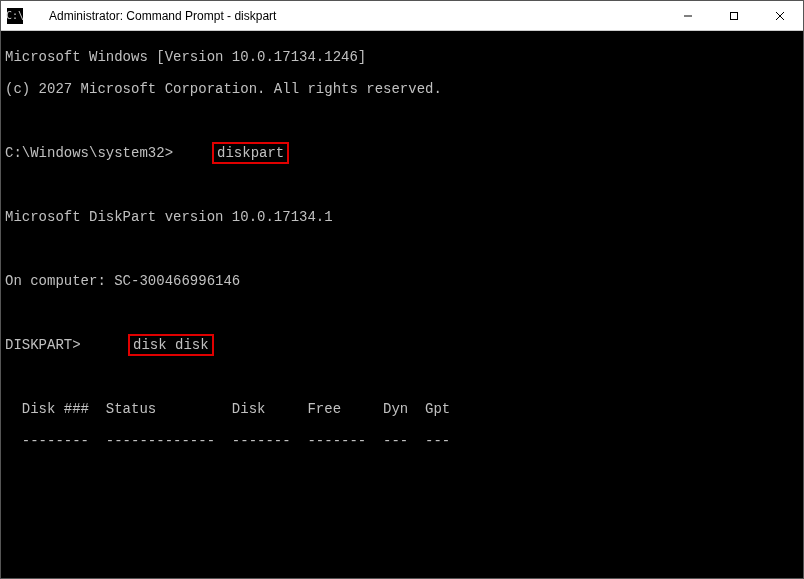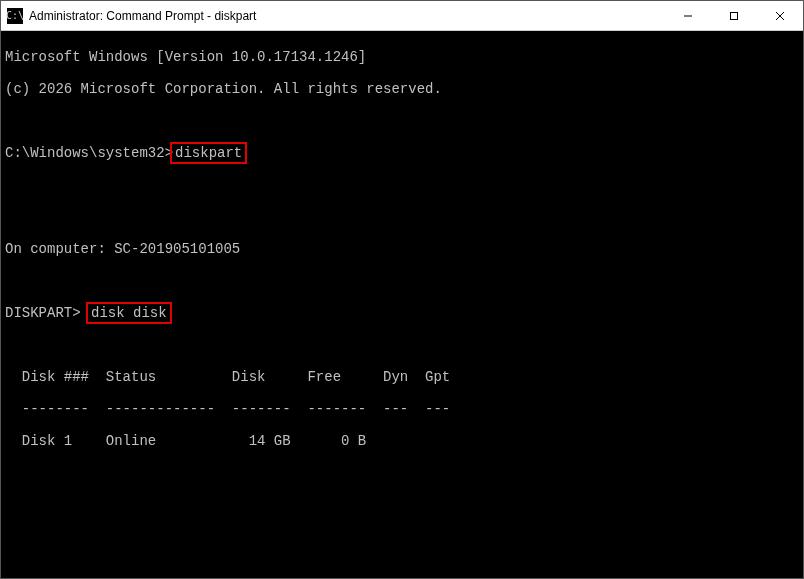--- a/index.html
+++ b/index.html
@@ -31,21 +31,21 @@
   }
   .titlebar .app-icon {
     width: 16px; height: 16px;
     display: flex; align-items: center; justify-content: center;
     margin-right: 6px;
     font-size: 10px;
     background: #000;
     color: #ccc;
     font-family: Consolas, monospace;
   }
-  .titlebar .title-text { flex: 0 0 auto; }
+  .titlebar .title-text { flex: 0 0 auto; margin-left: 20px; }
   .titlebar .spacer { flex: 1; }
   .titlebar .win-btn {
     width: 46px; height: 30px;
     display: flex; align-items: center; justify-content: center;
     font-size: 12px;
     color: #000;
   }
   .terminal {
     flex: 1;
     background: #000;
@@ -56,20 +56,21 @@
     padding: 2px 4px;
     white-space: pre;
     overflow: hidden;
     border-radius: 7px;
   }
   .hl {
     outline: 2px solid #e00000;
     outline-offset: 1px;
     padding: 0 2px;
     display: inline-block;
+    margin-left: 42px;
   }
   .row { display: block; }
 </style>
 </head>
 <body>
 
 <div class="window">
 
   <div class="titlebar">
     <span class="app-icon">C:\</span>
@@ -88,32 +89,32 @@
     <div class="win-btn">
       <svg width="10" height="10" viewBox="0 0 10 10">
           <line x1="1" y1="1" x2="9" y2="9" stroke="#000" stroke-width="1"></line>
           <line x1="9" y1="1" x2="1" y2="9" stroke="#000" stroke-width="1"></line>
         </svg>
     </div>
   </div>
 
   <div class="terminal">
 <span class="row">Microsoft Windows [Version 10.0.17134.1246]</span>
-<span class="row">(c) 2026 Microsoft Corporation. All rights reserved.</span>
+<span class="row">(c) 2027 Microsoft Corporation. All rights reserved.</span>
 <span class="row"> </span>
 <span class="row"><span>C:\Windows\system32&gt;</span><span class="hl">diskpart</span>      </span>
 <span class="row"> </span>
+<span class="row">Microsoft DiskPart version 10.0.17134.1</span>
 <span class="row"> </span>
-<span class="row">On computer: SC-201905101005</span>
+<span class="row">On computer: SC-300466996146</span>
 <span class="row"> </span>
 <span class="row"><span>DISKPART&gt;</span> <span class="hl">disk disk</span>  </span>
 <span class="row"> </span>
 <span class="row">  Disk ###  Status         Disk     Free     Dyn  Gpt</span>
 <span class="row">  --------  -------------  -------  -------  ---  ---</span>
-<span class="row">  Disk 1    Online           14 GB      0 B        </span>
 <span class="row"> </span>
 
 
 
 
 
 
 
 
 

